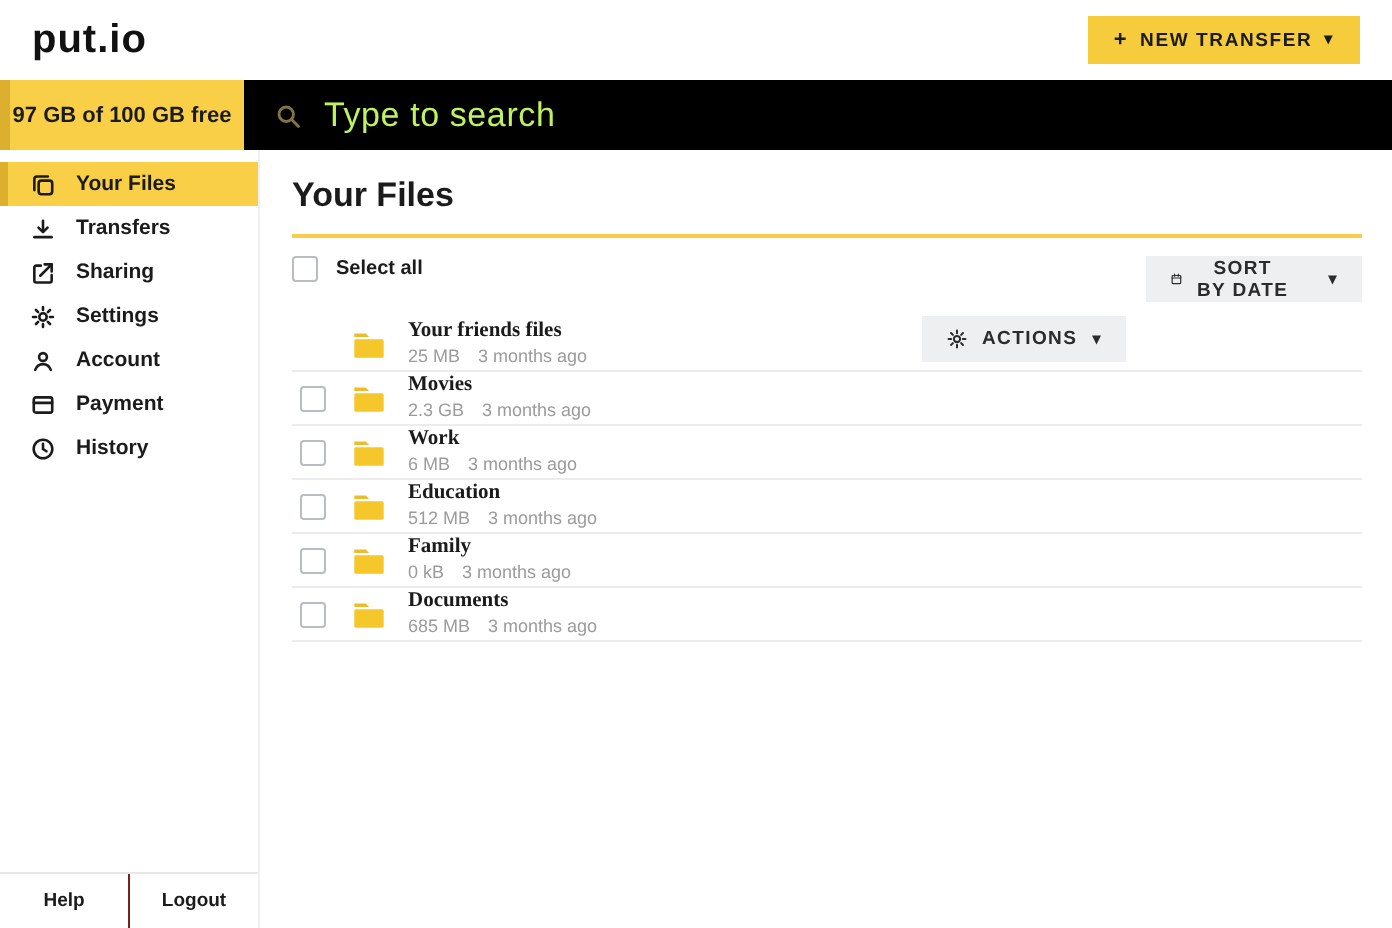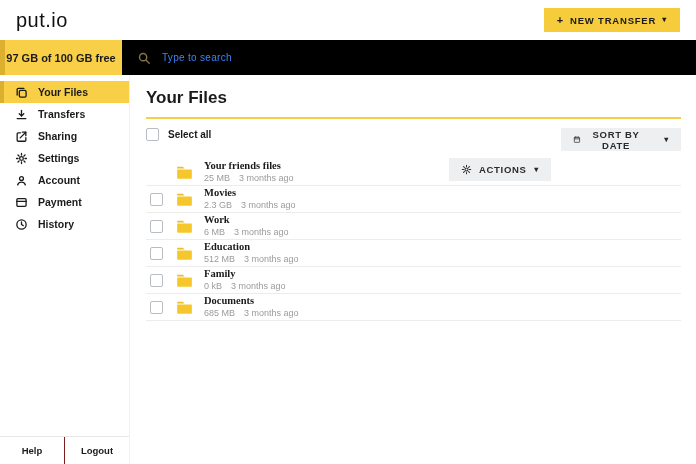--- a/index.html
+++ b/index.html
@@ -10,21 +10,21 @@
     background:#fff; color:#1b1b1b;
   }
   .app { position:relative; width:696px; height:464px; background:#fff; }
 
   
   .topbar {
     position:absolute; top:0; left:0; right:0; height:40px;
     background:#fff; display:flex; align-items:center;
     justify-content:space-between; padding:0 16px;
   }
-  .logo { font-size:20px; font-weight:400; letter-spacing:.5px; color:#111; }
+  .logo { font-size:20px; font-weight:700; letter-spacing:.5px; color:#111; }
   .btn-yellow {
     background:#F6CB3C; border:none; height:24px;
     display:flex; align-items:center; gap:6px; padding:0 13px;
     font-family:inherit; font-size:9.5px; font-weight:700;
     letter-spacing:.8px; color:#1b1b1b; cursor:pointer;
   }
   .plus { font-size:11px; font-weight:700; }
   .caret { font-size:8px; line-height:1; }
 
   
@@ -33,21 +33,21 @@
     width:122px; background:#F8CF47; position:relative;
     display:flex; align-items:center; justify-content:center;
     font-size:11px; font-weight:700;
   }
   .storage-used { position:absolute; left:0; top:0; bottom:0; width:5px; background:#DCAF2F; }
   .searchbar {
     flex:1; background:#000; display:flex; align-items:center;
     gap:11px; padding:0 15px; cursor:text;
   }
   .searchbar svg { width:14px; height:14px; stroke:#857542; }
-  .search-ph { font-size:10px; color:#3b82f6; letter-spacing:.3px; }
+  .search-ph { font-size:17px; color:#bef264; letter-spacing:.3px; }
 
   
   .sidebar {
     position:absolute; top:75px; left:0; bottom:0; width:130px;
     background:#fff; border-right:1px solid #f0f0f0;
     display:flex; flex-direction:column;
   }
   .nav { padding-top:6px; flex:1; }
   .nav-item {
     height:22px; display:flex; align-items:center; gap:10px;
@@ -87,21 +87,21 @@
   .toolbar-right { display:flex; gap:10px; }
   .btn-gray {
     background:#EDEFF1; border:none; height:23px; padding:0 12px;
     display:flex; align-items:center; justify-content:space-between;
     font-family:inherit; font-size:9.5px; font-weight:700; letter-spacing:.7px;
     color:#2b2b2b; cursor:pointer;
   }
   .btn-gray .inner { display:flex; align-items:center; gap:7px; }
   .btn-gray svg { width:11px; height:11px; stroke:#2b2b2b; }
   .btn-actions { width:102px;margin-top:30px; }
-  .btn-sort { width:120px;gap:20px; }
+  .btn-sort { width:108px;gap:20px; }
 
   .filelist { margin-top:7px; }
   .file-row {
     height:27px; display:flex; align-items:center;
     border-bottom:1px solid #ececec; cursor:pointer;
   }
   .file-row .checkbox { margin-left:4px; }
   .file-row .checkbox.hidden { visibility:hidden; }
   .folder { width:19px; height:17px; margin-left:12px; flex:none; }
   .fmeta { margin-left:10px; display:flex; flex-direction:column; justify-content:center; line-height:1.2; }

